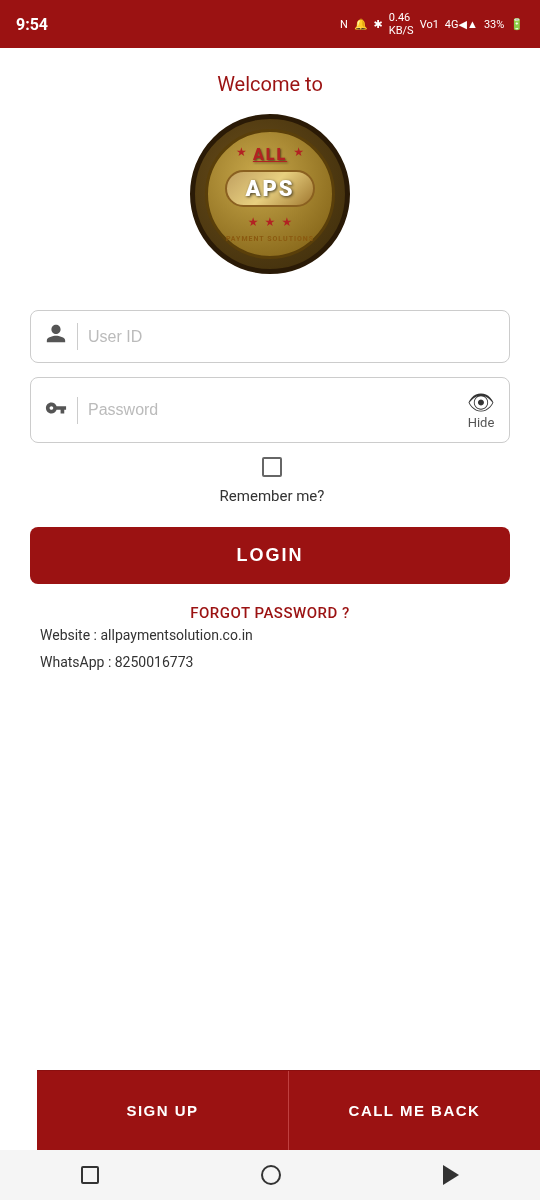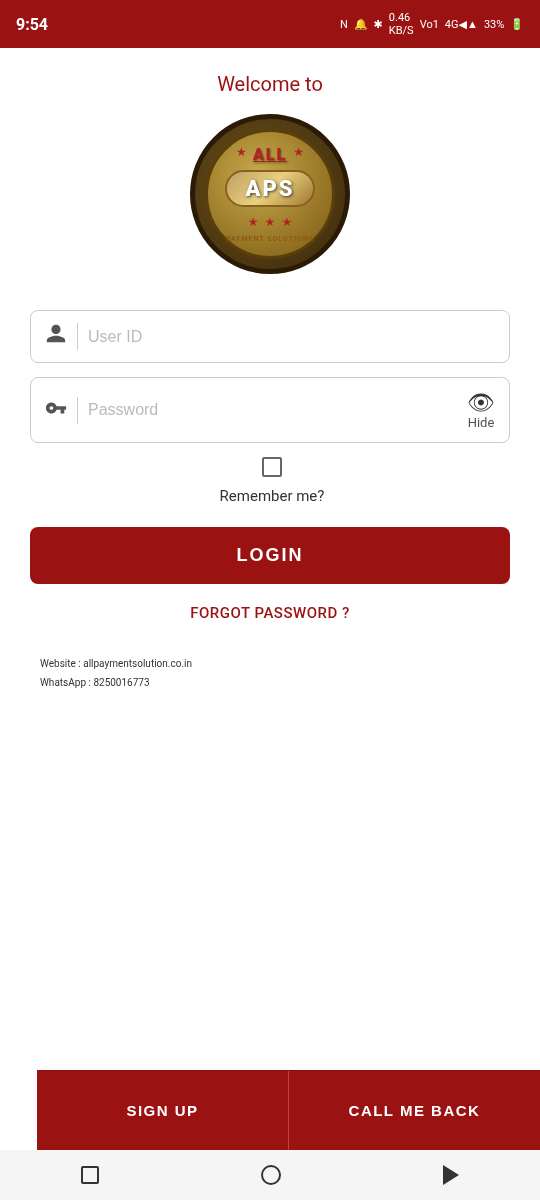--- a/index.html
+++ b/index.html
@@ -208,33 +208,32 @@
       cursor: pointer;
       margin-bottom: 20px;
     }
 
     
     .forgot-password {
       color: #9b1212;
       font-size: 15px;
       font-weight: 500;
       letter-spacing: 0.5px;
-      margin-bottom: 32px;
       cursor: pointer;
     }
 
     
     .info-section {
       width: 100%;
       padding: 0 10px;
       margin-bottom: 20px;
     }
     .info-text {
       color: #333;
-      font-size: 10px;
+      font-size: 14px;
       line-height: 1.9;
     }
 
     
     .bottom-nav {
       position: absolute;
       bottom: 50px;
       left: 0;
       right: 0;
       height: 80px;

